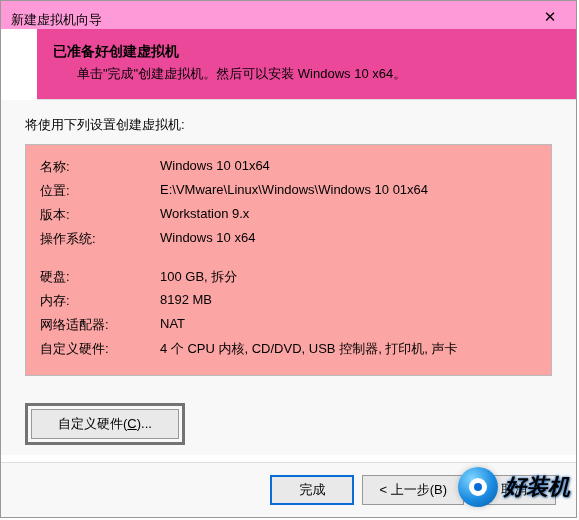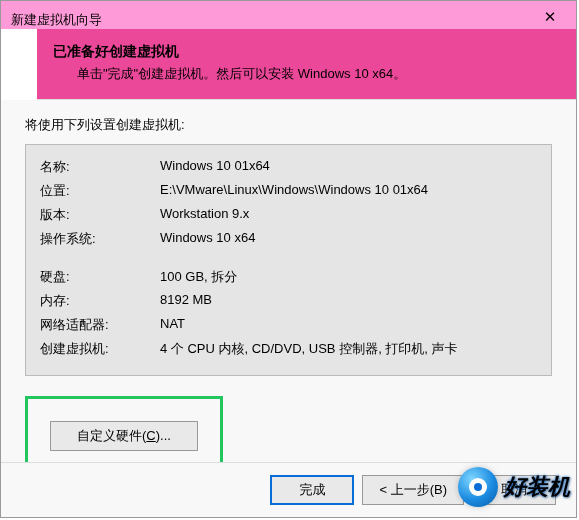--- a/index.html
+++ b/index.html
@@ -61,42 +61,42 @@
       padding: 16px 24px 10px 24px;
       background: #f8f8f8;
     }
     .intro-text {
       font-size: 13px;
       margin-bottom: 10px;
       color: #000;
     }
     .settings-box {
       border: 1px solid #bbb;
-      background: #e5e5e5;
+      background: #fca5a5;
       padding: 10px 14px 14px 14px;
     }
     .setting-row {
       display: flex;
       padding: 3px 0;
       font-size: 13px;
       color: #000;
     }
     .setting-label {
       width: 120px;
       flex-shrink: 0;
     }
     .setting-value {
       flex: 1;
     }
     .gap { height: 14px; }
     .custom-hw-wrap {
-      margin-top: 20px;
-      border: 3px solid #22c55e;
+      margin-top: 27px;
+      border: 3px solid #737373;
       display: inline-block;
-      padding: 22px;
+      padding: 3px;
     }
     .custom-hw-btn {
       background: #e9e9e9;
       border: 1px solid #999;
       padding: 5px 26px;
       font-size: 13px;
       font-family: inherit;
       cursor: pointer;
     }
     .custom-hw-btn .u { text-decoration: underline; }
@@ -200,21 +200,21 @@
       </div>
       <div class="setting-row">
         <span class="setting-label">内存:</span>
         <span class="setting-value">8192 MB</span>
       </div>
       <div class="setting-row">
         <span class="setting-label">网络适配器:</span>
         <span class="setting-value">NAT</span>
       </div>
       <div class="setting-row">
-        <span class="setting-label">创建虚拟机:</span>
+        <span class="setting-label">自定义硬件:</span>
         <span class="setting-value">4 个 CPU 内核, CD/DVD, USB 控制器, 打印机, 声卡</span>
       </div>
     </div>
 
     <div class="custom-hw-wrap">
       <button class="custom-hw-btn"><span>自定义硬件(</span><span class="u">C</span><span>)...</span></button>
     </div>
   </div>
 
   <div class="footer">

